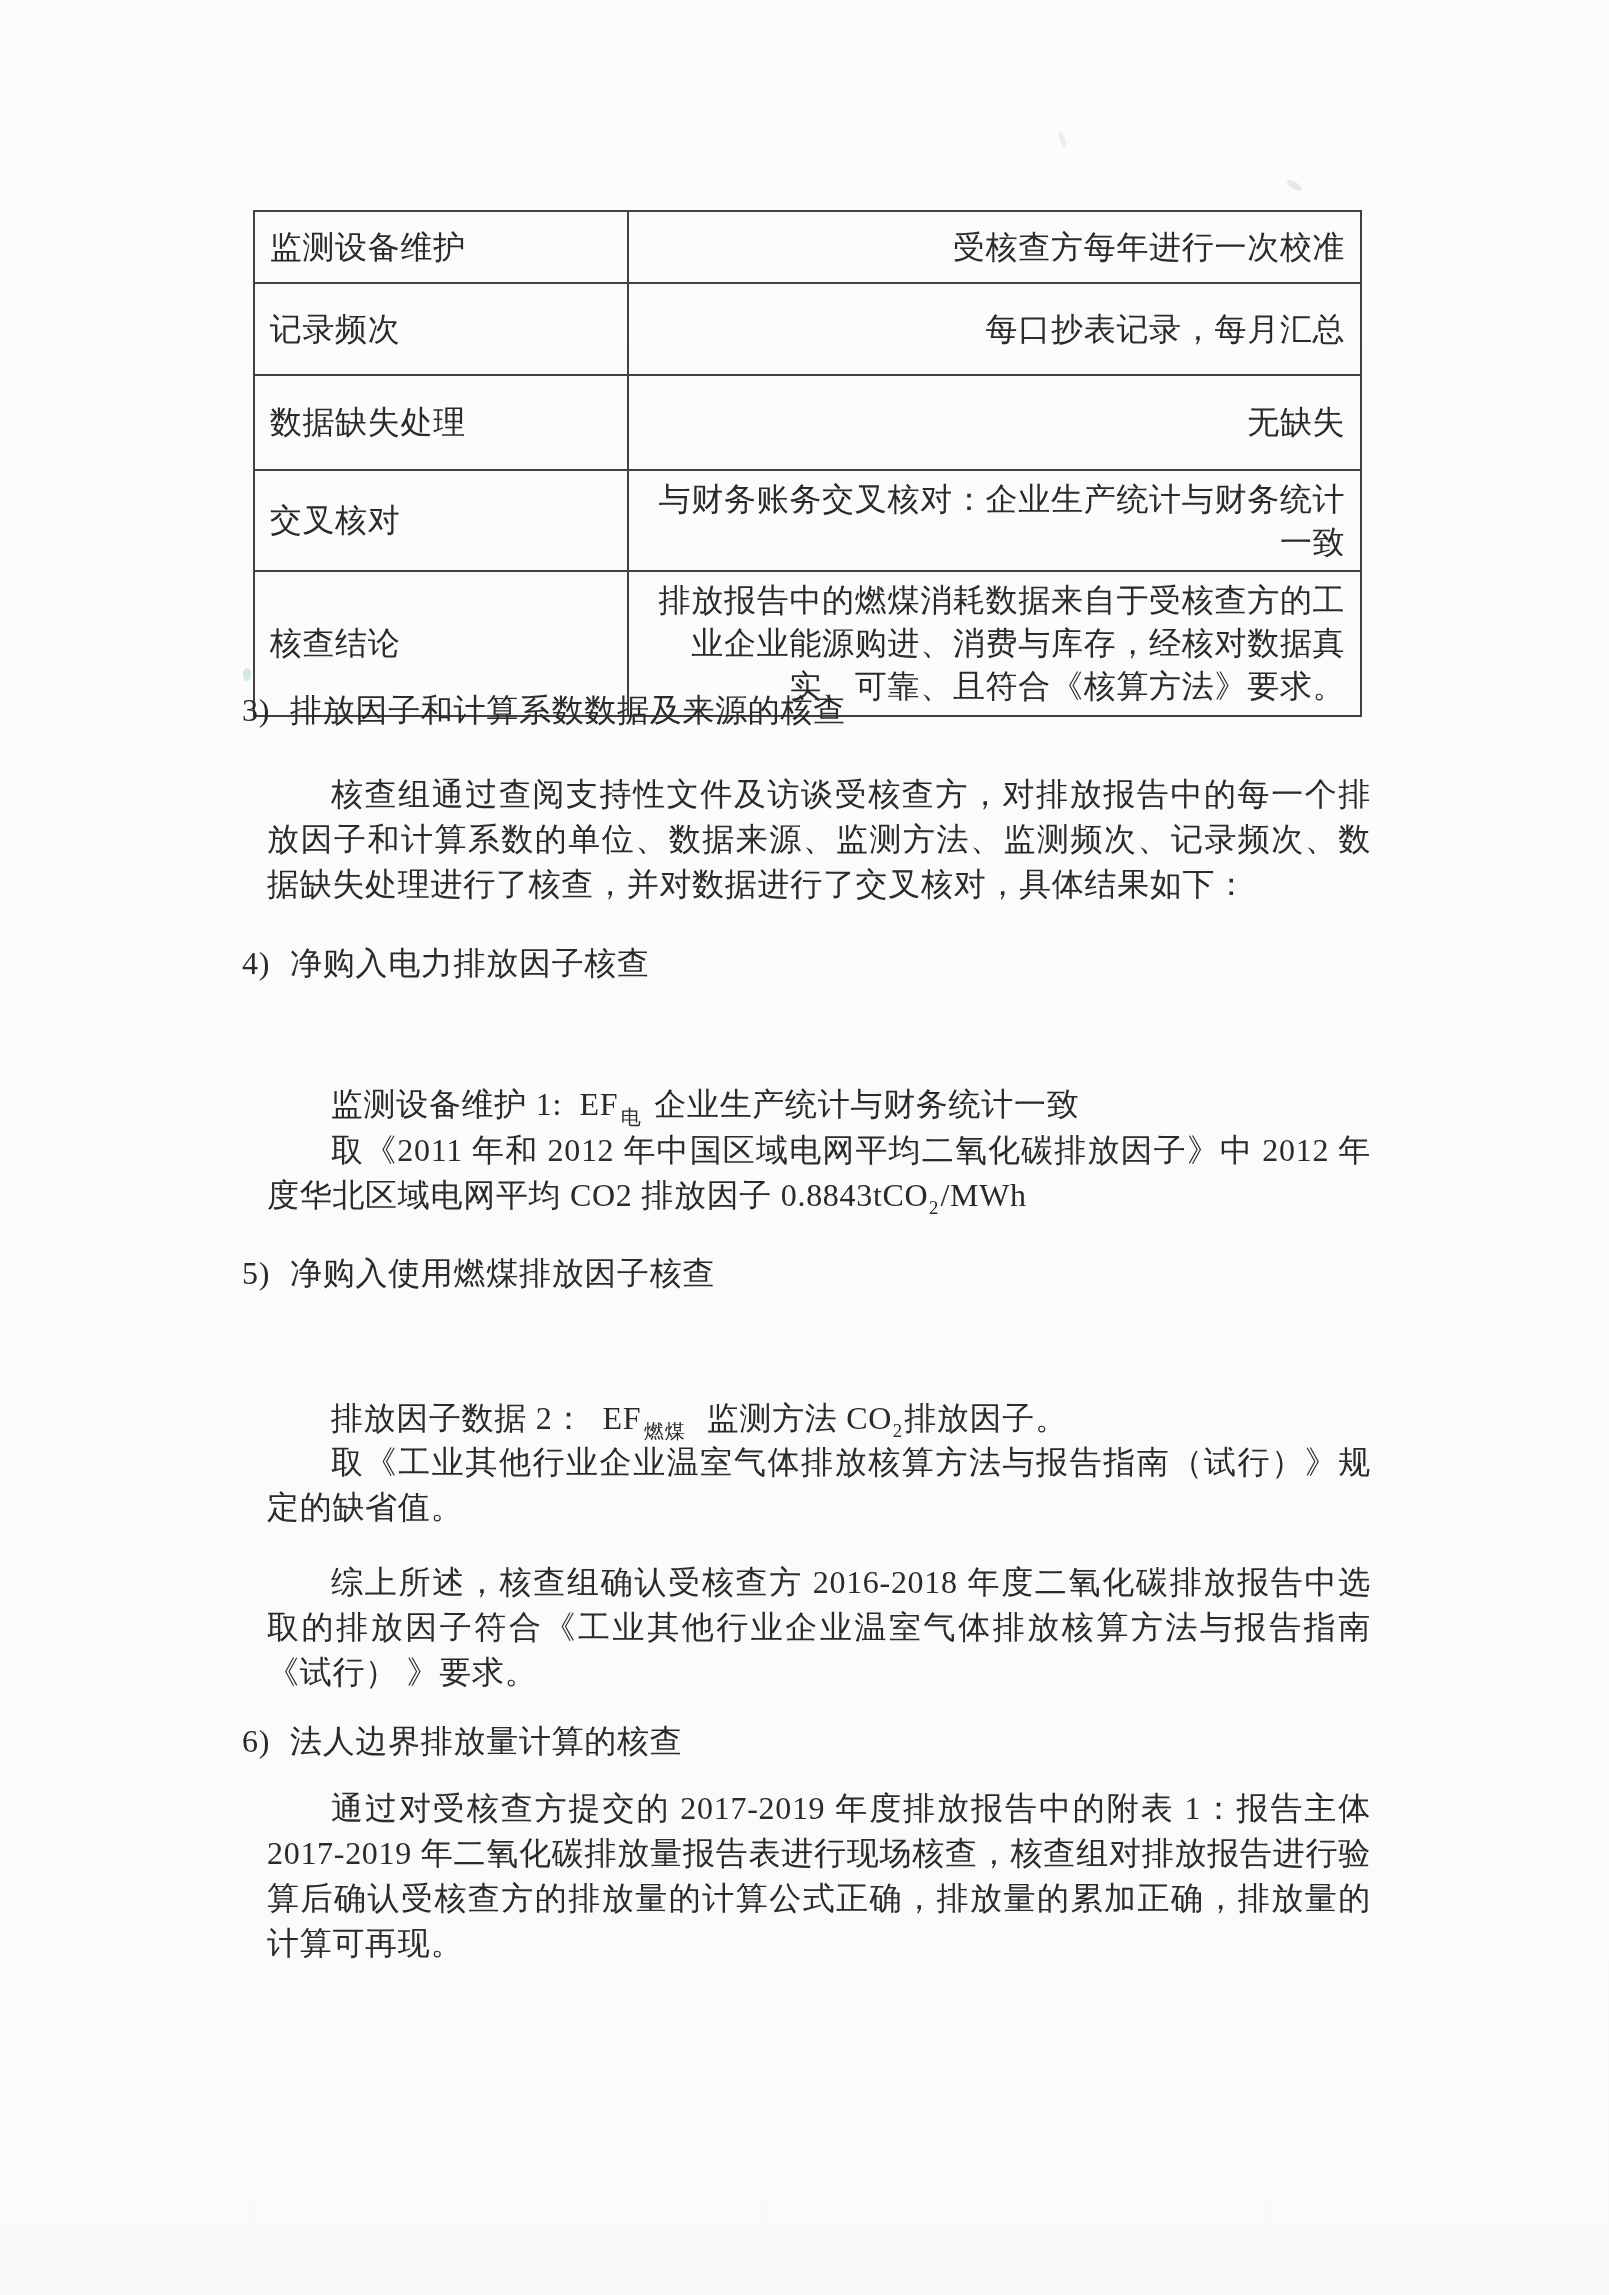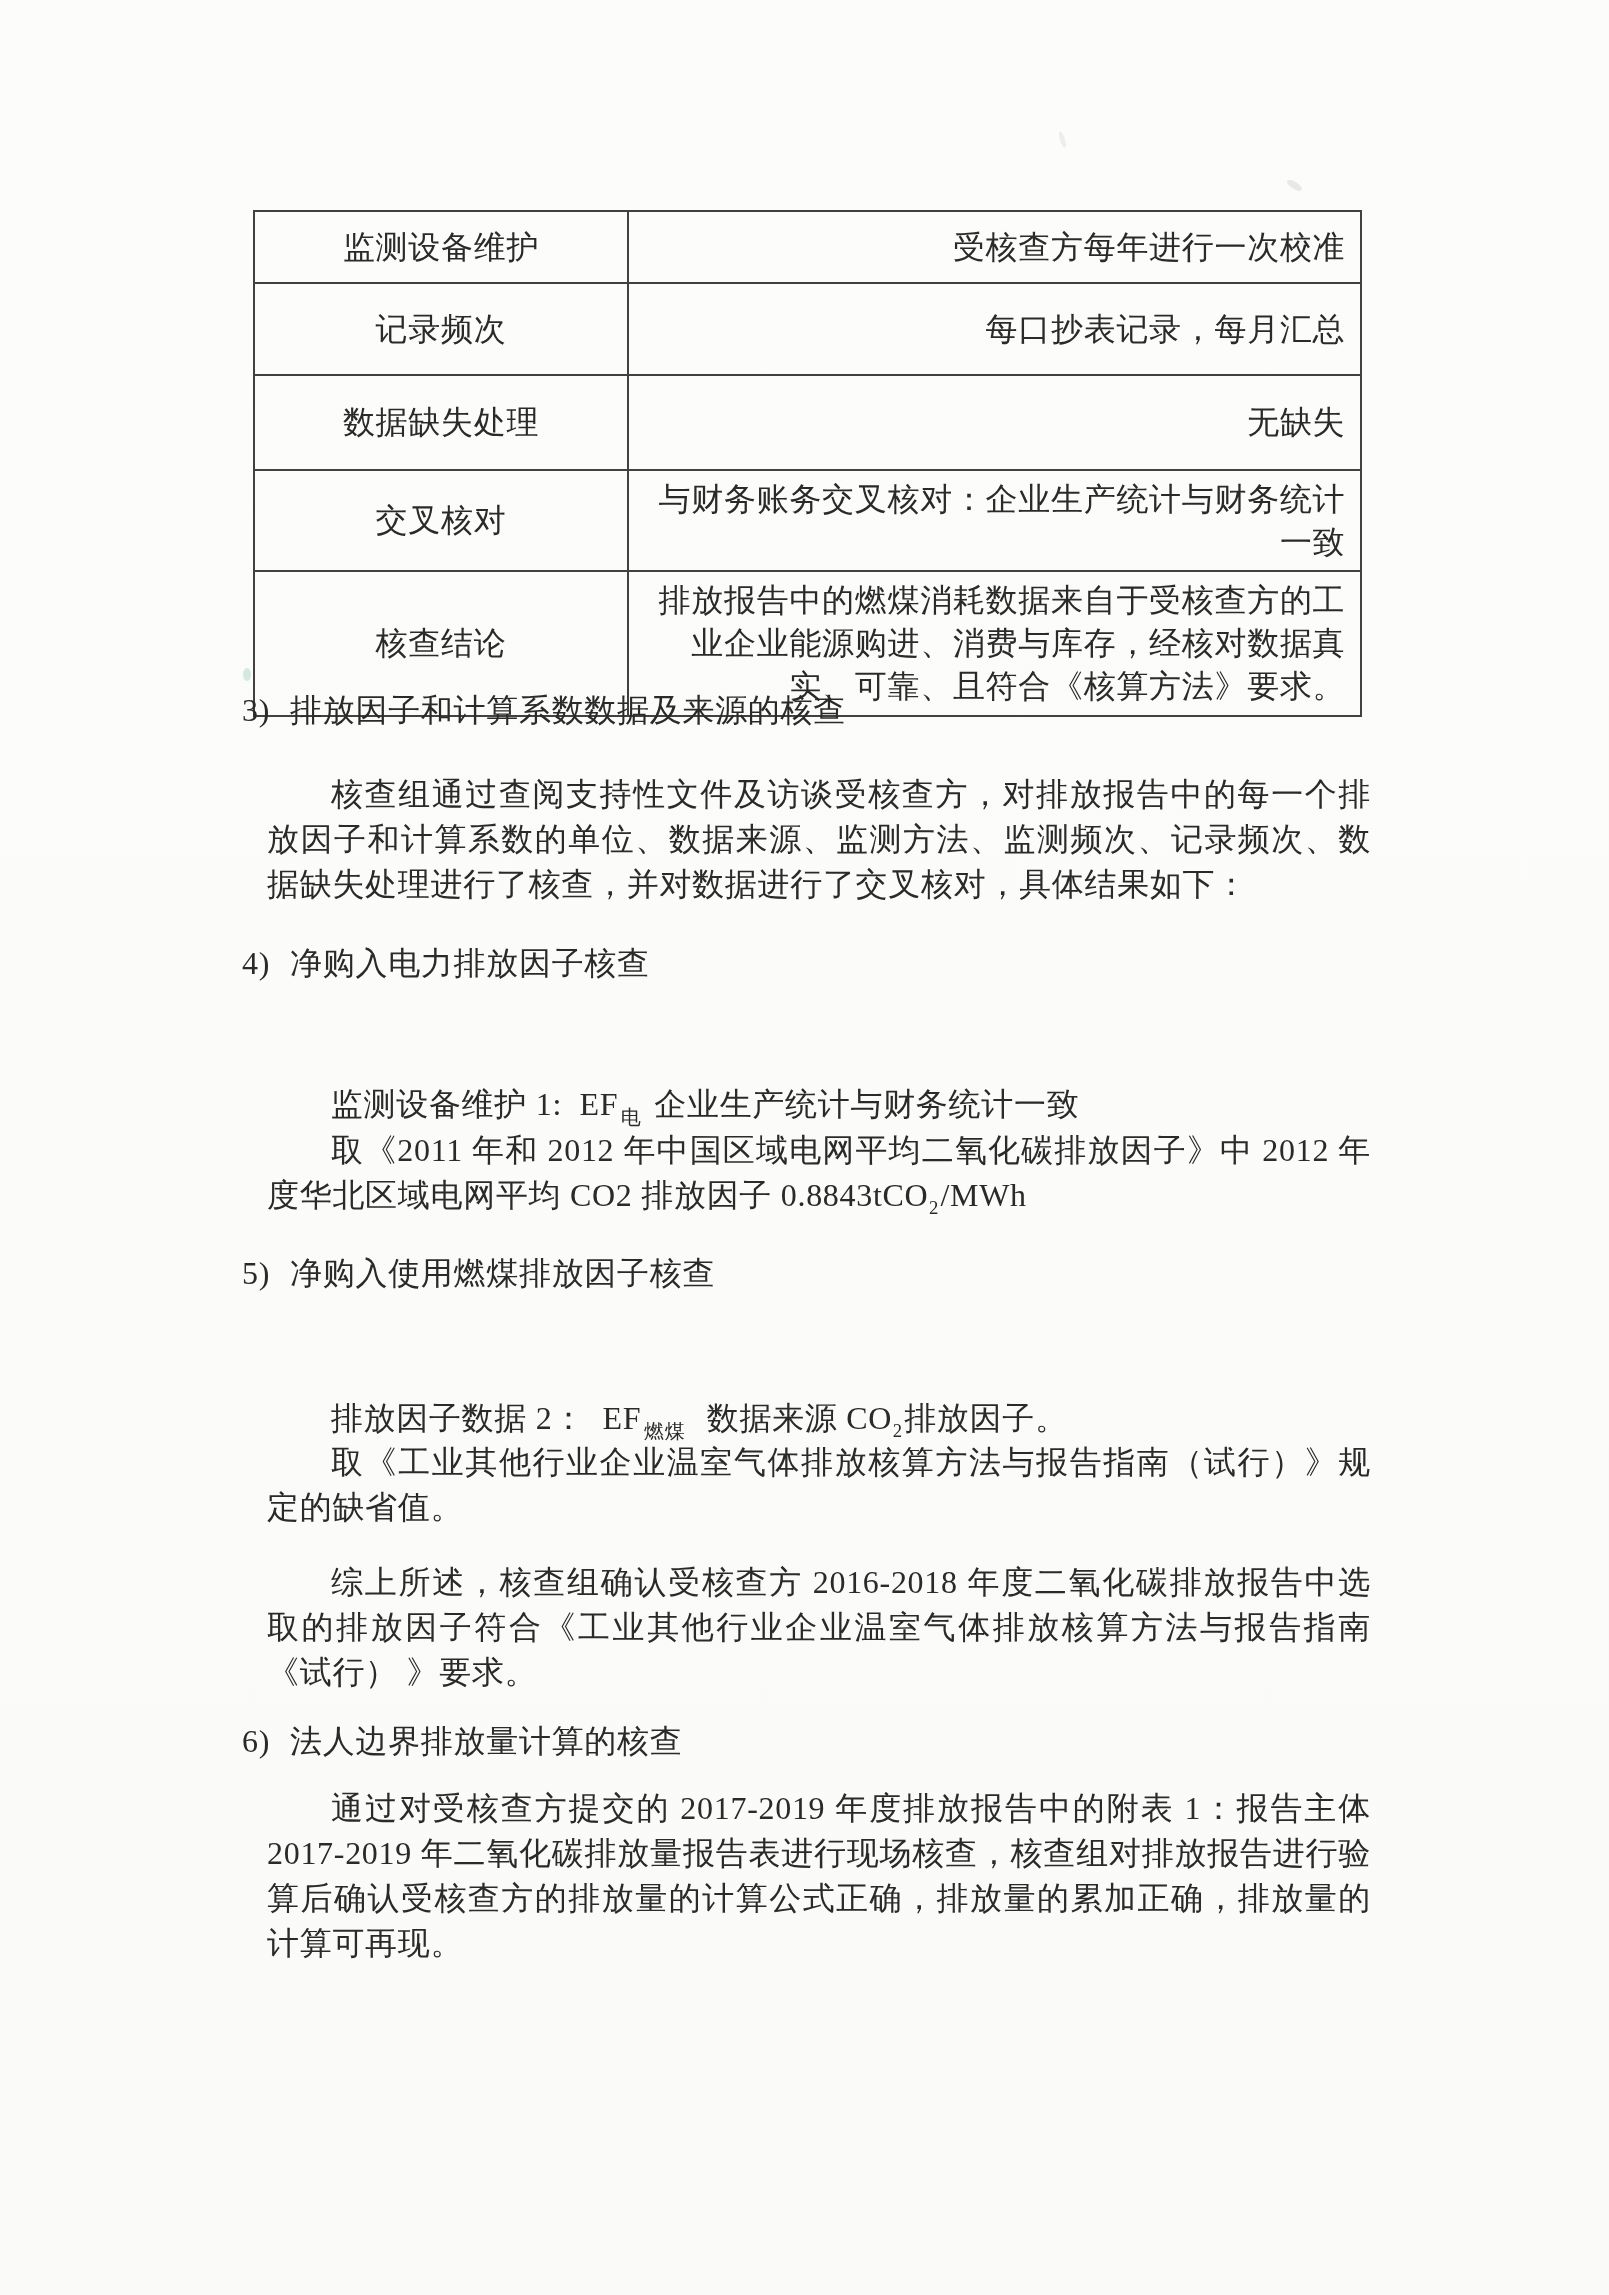--- a/index.html
+++ b/index.html
@@ -31,21 +31,21 @@
   table.vtable, table.vtable td {
     border: 2px solid #414141;
   }
   table.vtable td {
     padding: 6.7px 14.7px;
     line-height: 43px;
     vertical-align: middle;
     letter-spacing: 0.7px;
   }
   td.lbl {
-    text-align: center;
+    text-align: left;
     width: 374px;
     border-radius: 31px;
   }
   td.val {
     text-align: right;
   }
   tr.r1 { height: 72px; }
   tr.r2 { height: 92px; margin-top: 40px; }
   tr.r3 { height: 95px; }
   tr.r4 { height: 89px; }
@@ -169,21 +169,21 @@
   </div>
   <div class="abs para" style="top:1128px">
     <span>取《2011 年和 2012 年中国区域电网平均二氧化碳排放因子》中 2012 年度华北区域电网平均 CO2 排放因子 0.8843tCO</span><span class="sub2">2</span><span>/MWh</span>
   </div>
 
   <div class="abs heading" style="top:1251px">
     <span class="num">5)</span>
     <span>净购入使用燃煤排放因子核查</span>
   </div>
   <div class="abs ef-line" style="top:1351px">
-    <span class="ef">排放因子数据 2：  EF</span><span class="sub">燃煤</span><span>  数据来源 CO</span><span class="sub2">2</span><span>排放因子。</span>
+    <span class="ef">排放因子数据 2：  EF</span><span class="sub">燃煤</span><span>  监测方法 CO</span><span class="sub2">2</span><span>排放因子。</span>
   </div>
   <div class="abs para" style="top:1440px">取《工业其他行业企业温室气体排放核算方法与报告指南（试行）》规定的缺省值。</div>
   <div class="abs para" style="top:1560px">综上所述，核查组确认受核查方 2016-2018 年度二氧化碳排放报告中选取的排放因子符合《工业其他行业企业温室气体排放核算方法与报告指南《试行） 》要求。</div>
 
   <div class="abs heading" style="top:1719px">
     <span class="num">6)</span>
     <span>法人边界排放量计算的核查</span>
   </div>
   <div class="abs para" style="top:1786px">通过对受核查方提交的 2017-2019 年度排放报告中的附表 1：报告主体 2017-2019 年二氧化碳排放量报告表进行现场核查，核查组对排放报告进行验算后确认受核查方的排放量的计算公式正确，排放量的累加正确，排放量的计算可再现。</div>
 

